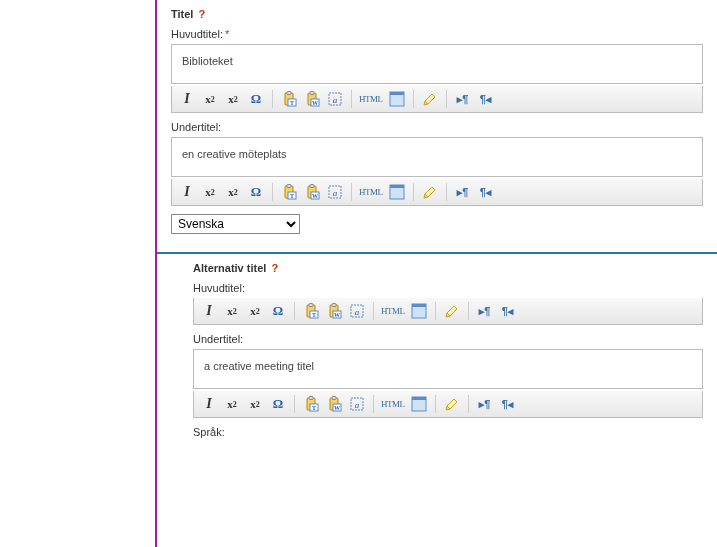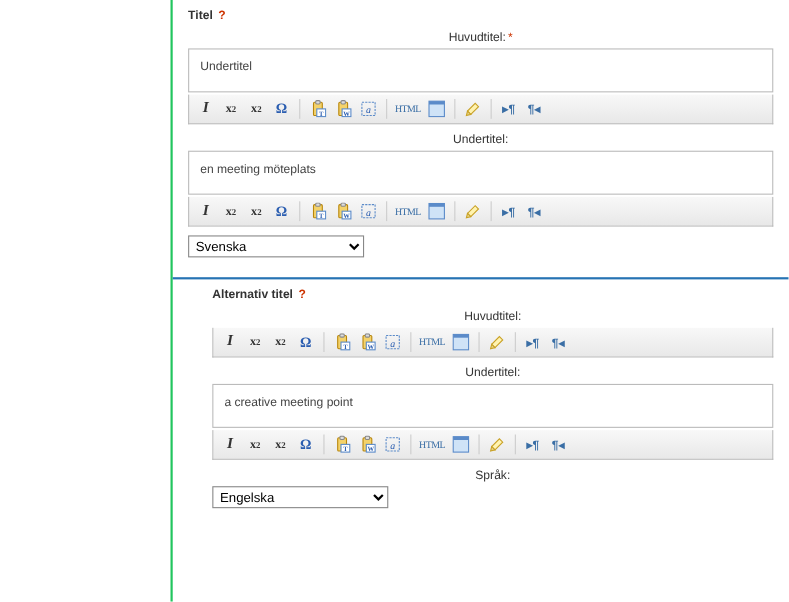--- a/index.html
+++ b/index.html
@@ -16,21 +16,21 @@
     display: flex;
     overflow: hidden;
   }
   .left-gutter {
     width: 155px;
     flex: 0 0 155px;
     background: #fff;
   }
   .right-col {
     flex: 1;
-    border-left: 2px solid #22c55e;
+    border-left: 2px solid #a21caf;
     padding: 0;
   }
   .section {
     border-bottom: 2px solid #2673b3;
     padding: 8px 14px 18px 14px;
   }
   .section:last-child { border-bottom: none; padding-left: 36px; }
   .sect-heading {
     font-weight: bold;
     font-size: 11px;
@@ -40,21 +40,20 @@
   .sect-heading .help {
     color: #c30;
     font-weight: bold;
     cursor: pointer;
     margin-left: 2px;
   }
   .field-label {
     font-size: 11px;
     margin: 6px 0 4px 0;
     color: #333;
-    text-align: center;
   }
   .req { color: #c30; margin-left: 2px; }
   .editor-box {
     border: 1px solid #bbb;
     background: #fff;
     padding: 10px 10px 16px 10px;
     font-size: 11px;
     color: #444;
     width: 100%;
     margin-bottom: 2px;
@@ -91,21 +90,21 @@
   .sub-x { font-weight: bold; font-family: "Times New Roman", serif; }
   .sub-x sub, .sub-x sup { font-size: 8px; }
   .omega { color: #2a5db0; font-weight: bold; font-size: 13px; }
   .icon-svg { width: 16px; height: 16px; }
   .select-box {
     font-family: inherit;
     font-size: 12px;
     padding: 1px 2px;
     border: 1px solid #888;
     background: #fff;
-    width: 160px;
+    width: 129px;
   }
   .html-txt { font-size: 9px; color: #3a6ea5; font-weight: normal; letter-spacing: -0.5px; }
   .para-mark { font-family: Arial; font-size: 11px; color: #3a6ea5; font-weight: bold; }
 </style>
 </head>
 <body>
 
 <div class="page">
   <div class="left-gutter"></div>
   <div class="right-col">
@@ -113,21 +112,21 @@
     <div class="section">
       <div class="sect-heading">
         <span>Titel</span>
         <span class="help">?</span>
       </div>
 
       <div class="field-label">
         <span>Huvudtitel:</span><span class="req">*</span>
       </div>
       <div class="editor-box">
-        <span>Undertitel</span>
+        <span>Biblioteket</span>
       </div>
       <div class="toolbar">
           <span class="tb-btn bold-i">I</span>
           <span class="tb-btn sub-x">x<sub>2</sub></span>
           <span class="tb-btn sub-x">x<sup>2</sup></span>
           <span class="tb-btn omega">Ω</span>
           <span class="tb-sep"></span>
           <span class="tb-btn">
             <svg class="icon-svg" viewBox="0 0 16 16">
               <rect x="4" y="2" width="8" height="12" rx="1" fill="#f4d26a" stroke="#b8860b"></rect>
@@ -167,21 +166,21 @@
           </span>
           <span class="tb-sep"></span>
           <span class="tb-btn para-mark">▸¶</span>
           <span class="tb-btn para-mark">¶◂</span>
         </div>
 
       <div class="field-label">
         <span>Undertitel:</span>
       </div>
       <div class="editor-box">
-        <span>en meeting möteplats</span>
+        <span>en creative möteplats</span>
       </div>
       <div class="toolbar">
           <span class="tb-btn bold-i">I</span>
           <span class="tb-btn sub-x">x<sub>2</sub></span>
           <span class="tb-btn sub-x">x<sup>2</sup></span>
           <span class="tb-btn omega">Ω</span>
           <span class="tb-sep"></span>
           <span class="tb-btn">
             <svg class="icon-svg" viewBox="0 0 16 16">
               <rect x="4" y="2" width="8" height="12" rx="1" fill="#f4d26a" stroke="#b8860b"></rect>
@@ -281,21 +280,21 @@
           </span>
           <span class="tb-sep"></span>
           <span class="tb-btn para-mark">▸¶</span>
           <span class="tb-btn para-mark">¶◂</span>
         </div>
 
       <div class="field-label">
         <span>Undertitel:</span>
       </div>
       <div class="editor-box">
-        <span>a creative meeting point</span>
+        <span>a creative meeting titel</span>
       </div>
       <div class="toolbar">
           <span class="tb-btn bold-i">I</span>
           <span class="tb-btn sub-x">x<sub>2</sub></span>
           <span class="tb-btn sub-x">x<sup>2</sup></span>
           <span class="tb-btn omega">Ω</span>
           <span class="tb-sep"></span>
           <span class="tb-btn">
             <svg class="icon-svg" viewBox="0 0 16 16">
               <rect x="4" y="2" width="8" height="12" rx="1" fill="#f4d26a" stroke="#b8860b"></rect>
@@ -334,17 +333,16 @@
             </svg>
           </span>
           <span class="tb-sep"></span>
           <span class="tb-btn para-mark">▸¶</span>
           <span class="tb-btn para-mark">¶◂</span>
         </div>
 
       <div class="field-label">
         <span>Språk:</span>
       </div>
-      <select class="select-box"><option>Svenska</option><option selected="">Engelska</option><option>Norska</option><option>Danska</option></select>
     </div>
 
   </div>
 </div>
 
 </body></html>

